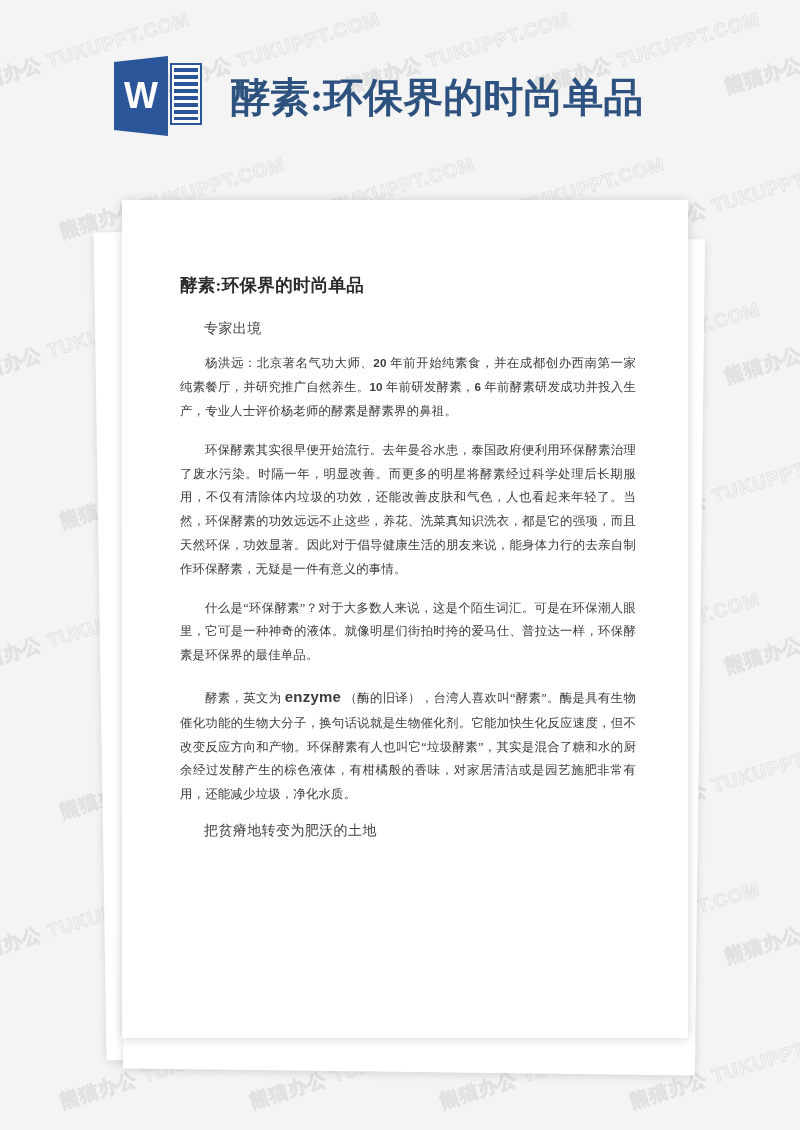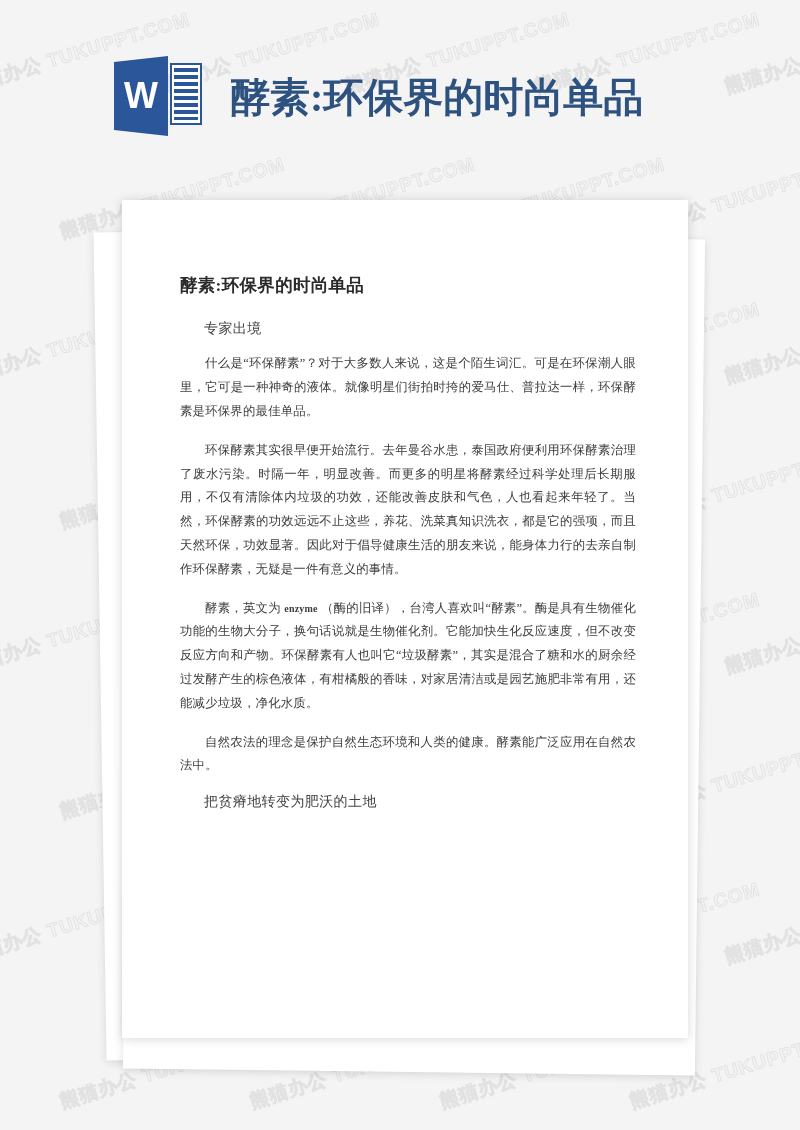--- a/index.html
+++ b/index.html
@@ -127,45 +127,45 @@
   .para {
     font-size: 12.4px;
     line-height: 1.92;
     color: #3c3c3c;
     margin: 0 0 15px 0;
     text-indent: 25px;
     text-align: justify;
     letter-spacing: 0.2px;
   }
   .para .en {
-    font-family: Liberation Serif, serif;
-    font-weight: 700;
-    font-size: 10px;
+    font-family: Liberation Sans, sans-serif;
+    font-weight: 700;
+    font-size: 15px;
   }
   .para .num {
     font-family: "Liberation Sans", sans-serif;
     font-weight: 700;
     font-size: 11.6px;
   }
 </style>
 </head>
 <body>
 
 <div id="paper-stack">
   <div class="sheet" id="sheet-back-2"></div>
   <div class="sheet" id="sheet-back-1"></div>
   <div class="sheet" id="sheet-main">
     <div id="doc-body">
       <h1 class="doc-title">酵素:环保界的时尚单品</h1>
       <div id="doc-blocks">
           <p class="sec-heading">专家出境</p>
+          <p class="para">杨洪远：北京著名气功大师、<span class="num">20</span> 年前开始纯素食，并在成都创办西南第一家纯素餐厅，并研究推广自然养生。<span class="num">10</span> 年前研发酵素，<span class="num">6</span> 年前酵素研发成功并投入生产，专业人士评价杨老师的酵素是酵素界的鼻祖。</p>
+          <p class="para">环保酵素其实很早便开始流行。去年曼谷水患，泰国政府便利用环保酵素治理了废水污染。时隔一年，明显改善。而更多的明星将酵素经过科学处理后长期服用，不仅有清除体内垃圾的功效，还能改善皮肤和气色，人也看起来年轻了。当然，环保酵素的功效远远不止这些，养花、洗菜真知识洗衣，都是它的强项，而且天然环保，功效显著。因此对于倡导健康生活的朋友来说，能身体力行的去亲自制作环保酵素，无疑是一件有意义的事情。</p>
           <p class="para">什么是“环保酵素”？对于大多数人来说，这是个陌生词汇。可是在环保潮人眼里，它可是一种神奇的液体。就像明星们街拍时挎的爱马仕、普拉达一样，环保酵素是环保界的最佳单品。</p>
-          <p class="para">环保酵素其实很早便开始流行。去年曼谷水患，泰国政府便利用环保酵素治理了废水污染。时隔一年，明显改善。而更多的明星将酵素经过科学处理后长期服用，不仅有清除体内垃圾的功效，还能改善皮肤和气色，人也看起来年轻了。当然，环保酵素的功效远远不止这些，养花、洗菜真知识洗衣，都是它的强项，而且天然环保，功效显著。因此对于倡导健康生活的朋友来说，能身体力行的去亲自制作环保酵素，无疑是一件有意义的事情。</p>
           <p class="para">酵素，英文为 <span class="en">enzyme</span> （酶的旧译），台湾人喜欢叫“酵素”。酶是具有生物催化功能的生物大分子，换句话说就是生物催化剂。它能加快生化反应速度，但不改变反应方向和产物。环保酵素有人也叫它“垃圾酵素”，其实是混合了糖和水的厨余经过发酵产生的棕色液体，有柑橘般的香味，对家居清洁或是园艺施肥非常有用，还能减少垃圾，净化水质。</p>
-          <p class="para">自然农法的理念是保护自然生态环境和人类的健康。酵素能广泛应用在自然农法中。</p>
           <p class="sec-heading">把贫瘠地转变为肥沃的土地</p>
         </div>
     </div>
   </div>
 </div>
 
 <div id="doc-header">
   <div id="word-icon">
     <svg viewBox="0 0 92 84" width="92" height="84" xmlns="http://www.w3.org/2000/svg">
 

